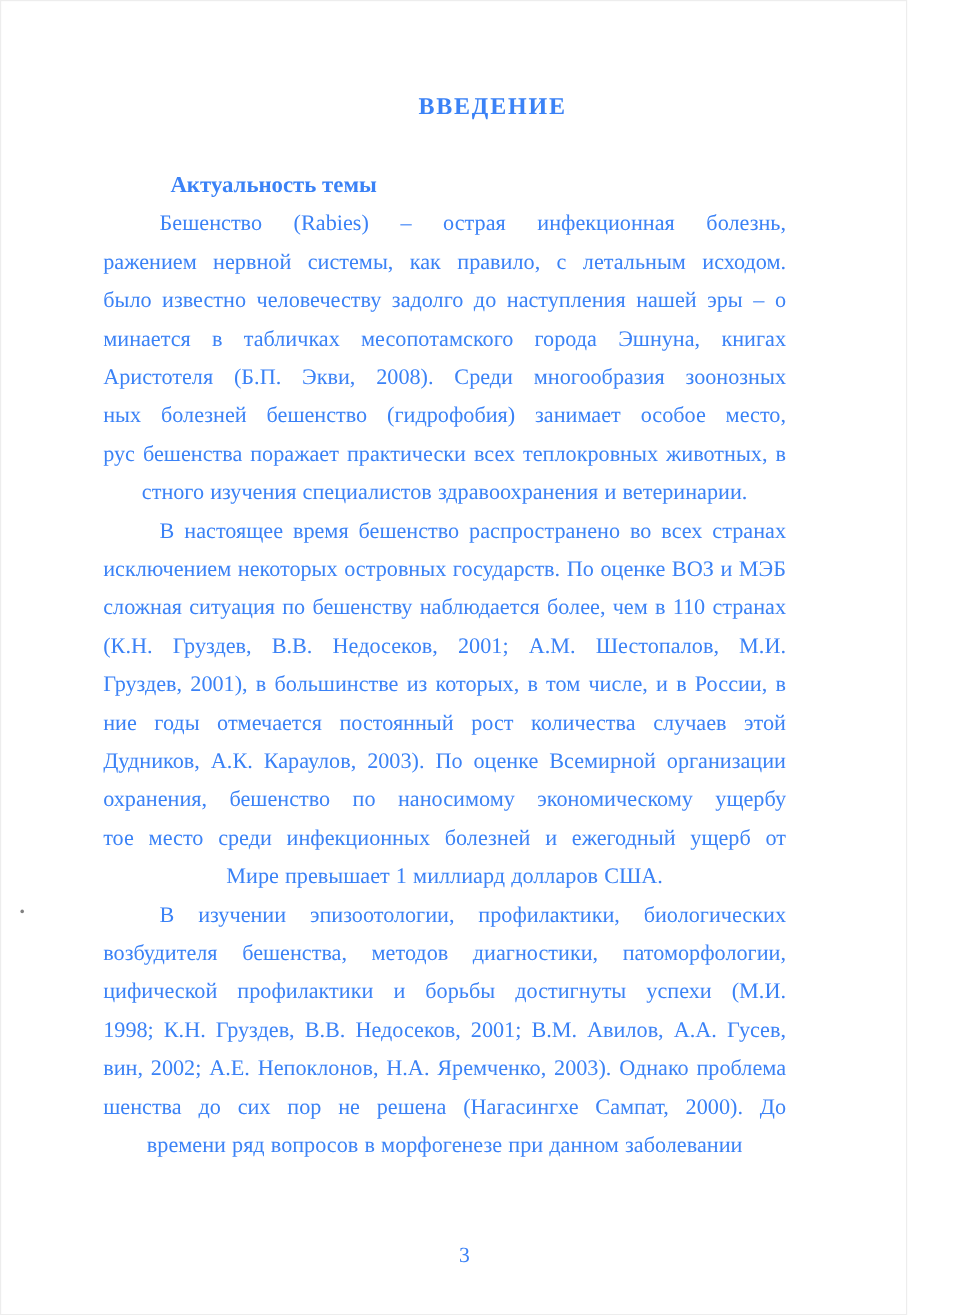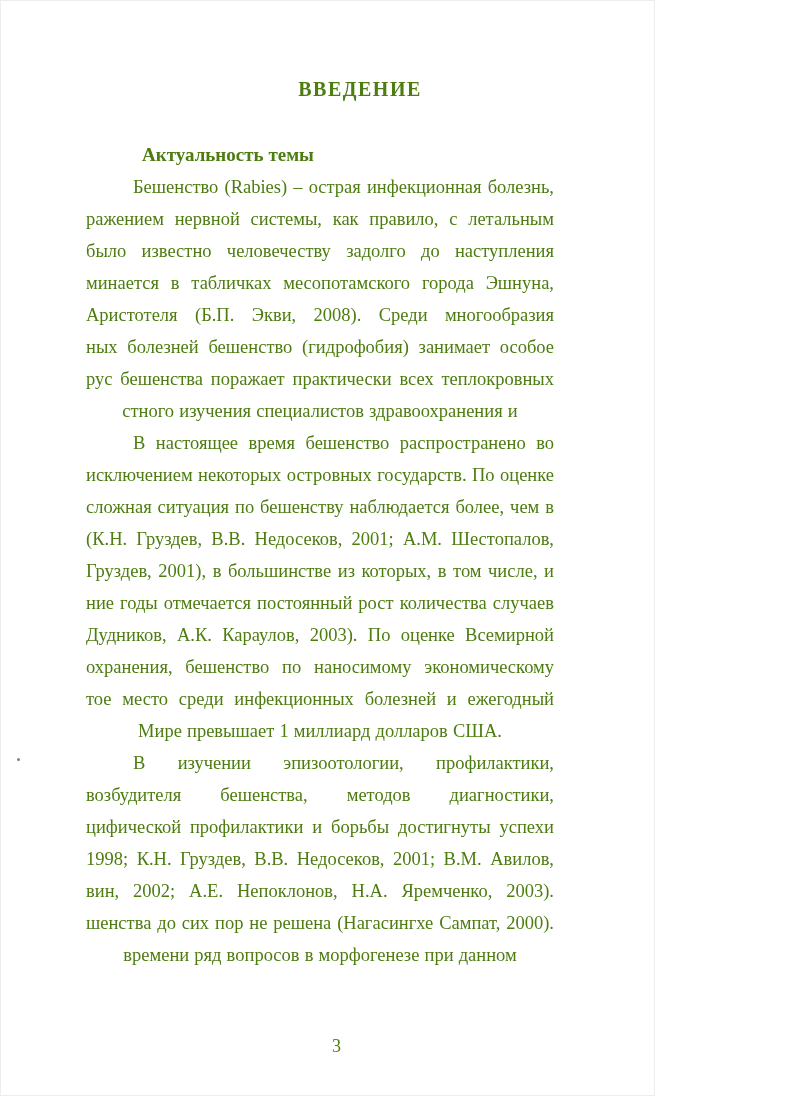--- a/index.html
+++ b/index.html
@@ -2,28 +2,28 @@
 <html><head>
 <meta charset="utf-8">
 <style>
   html, body {
     margin: 0;
     padding: 0;
     background: #ffffff;
   }
   .page {
     position: relative;
-    width: 655px;
+    width: 756px;
     height: 1096px;
     box-sizing: border-box;
     background: #ffffff;
     border: 1px solid #ededed;
     padding: 0 100px 0 85px;
     font-family: "Liberation Serif", "DejaVu Serif", serif;
-    color: #4d7c0f;
+    color: #3b82f6;
     overflow: hidden;
   }
   .title {
     margin: 72px 0 0 0;
     font-size: 20px;
     line-height: 32px;
     font-weight: bold;
     text-align: center;
     letter-spacing: 1.5px;
     transform: translateX(40px);

